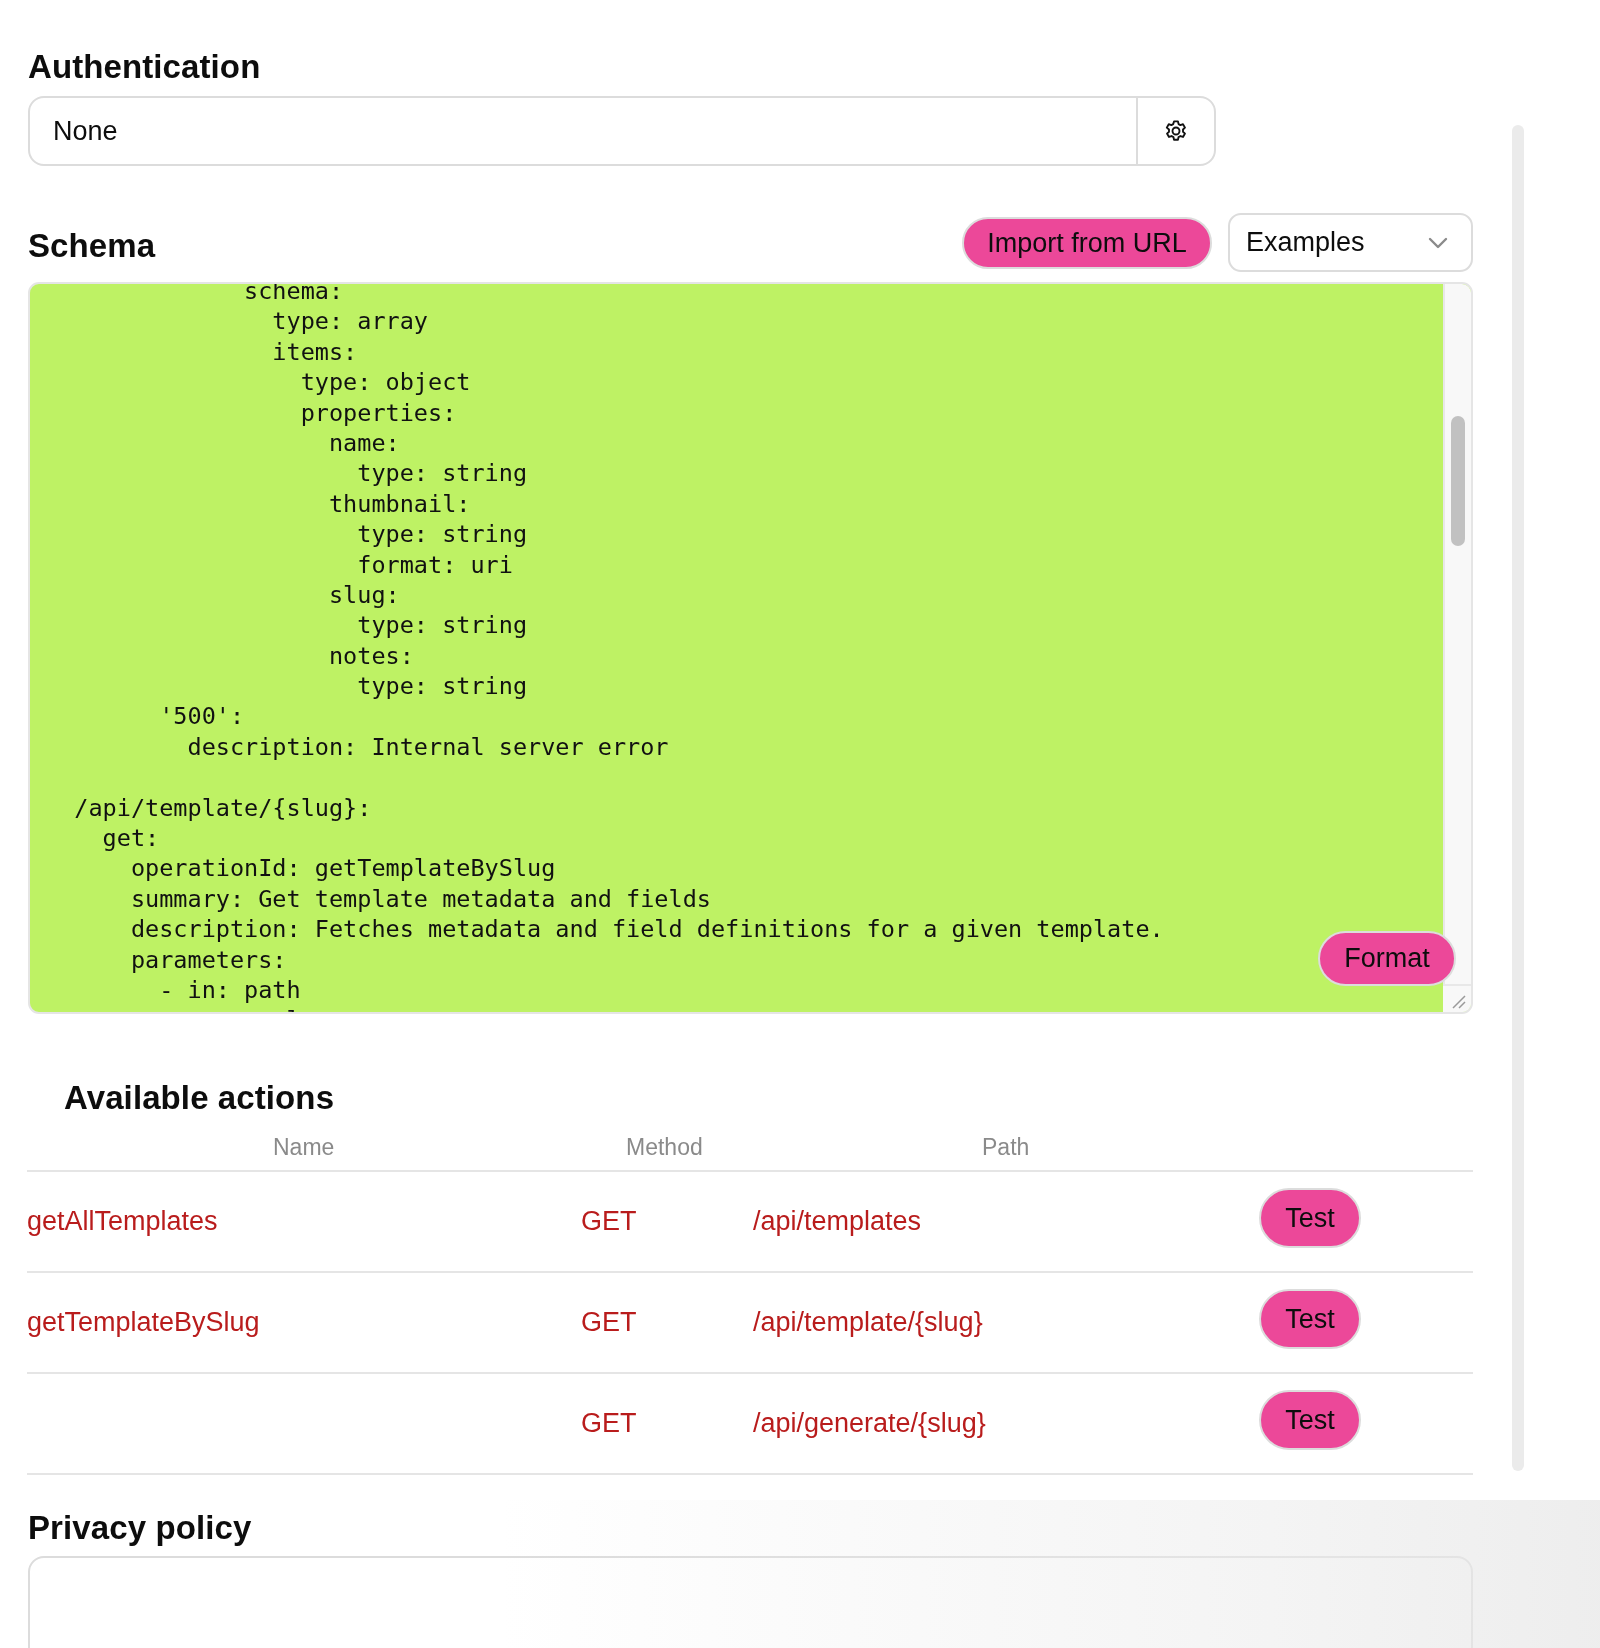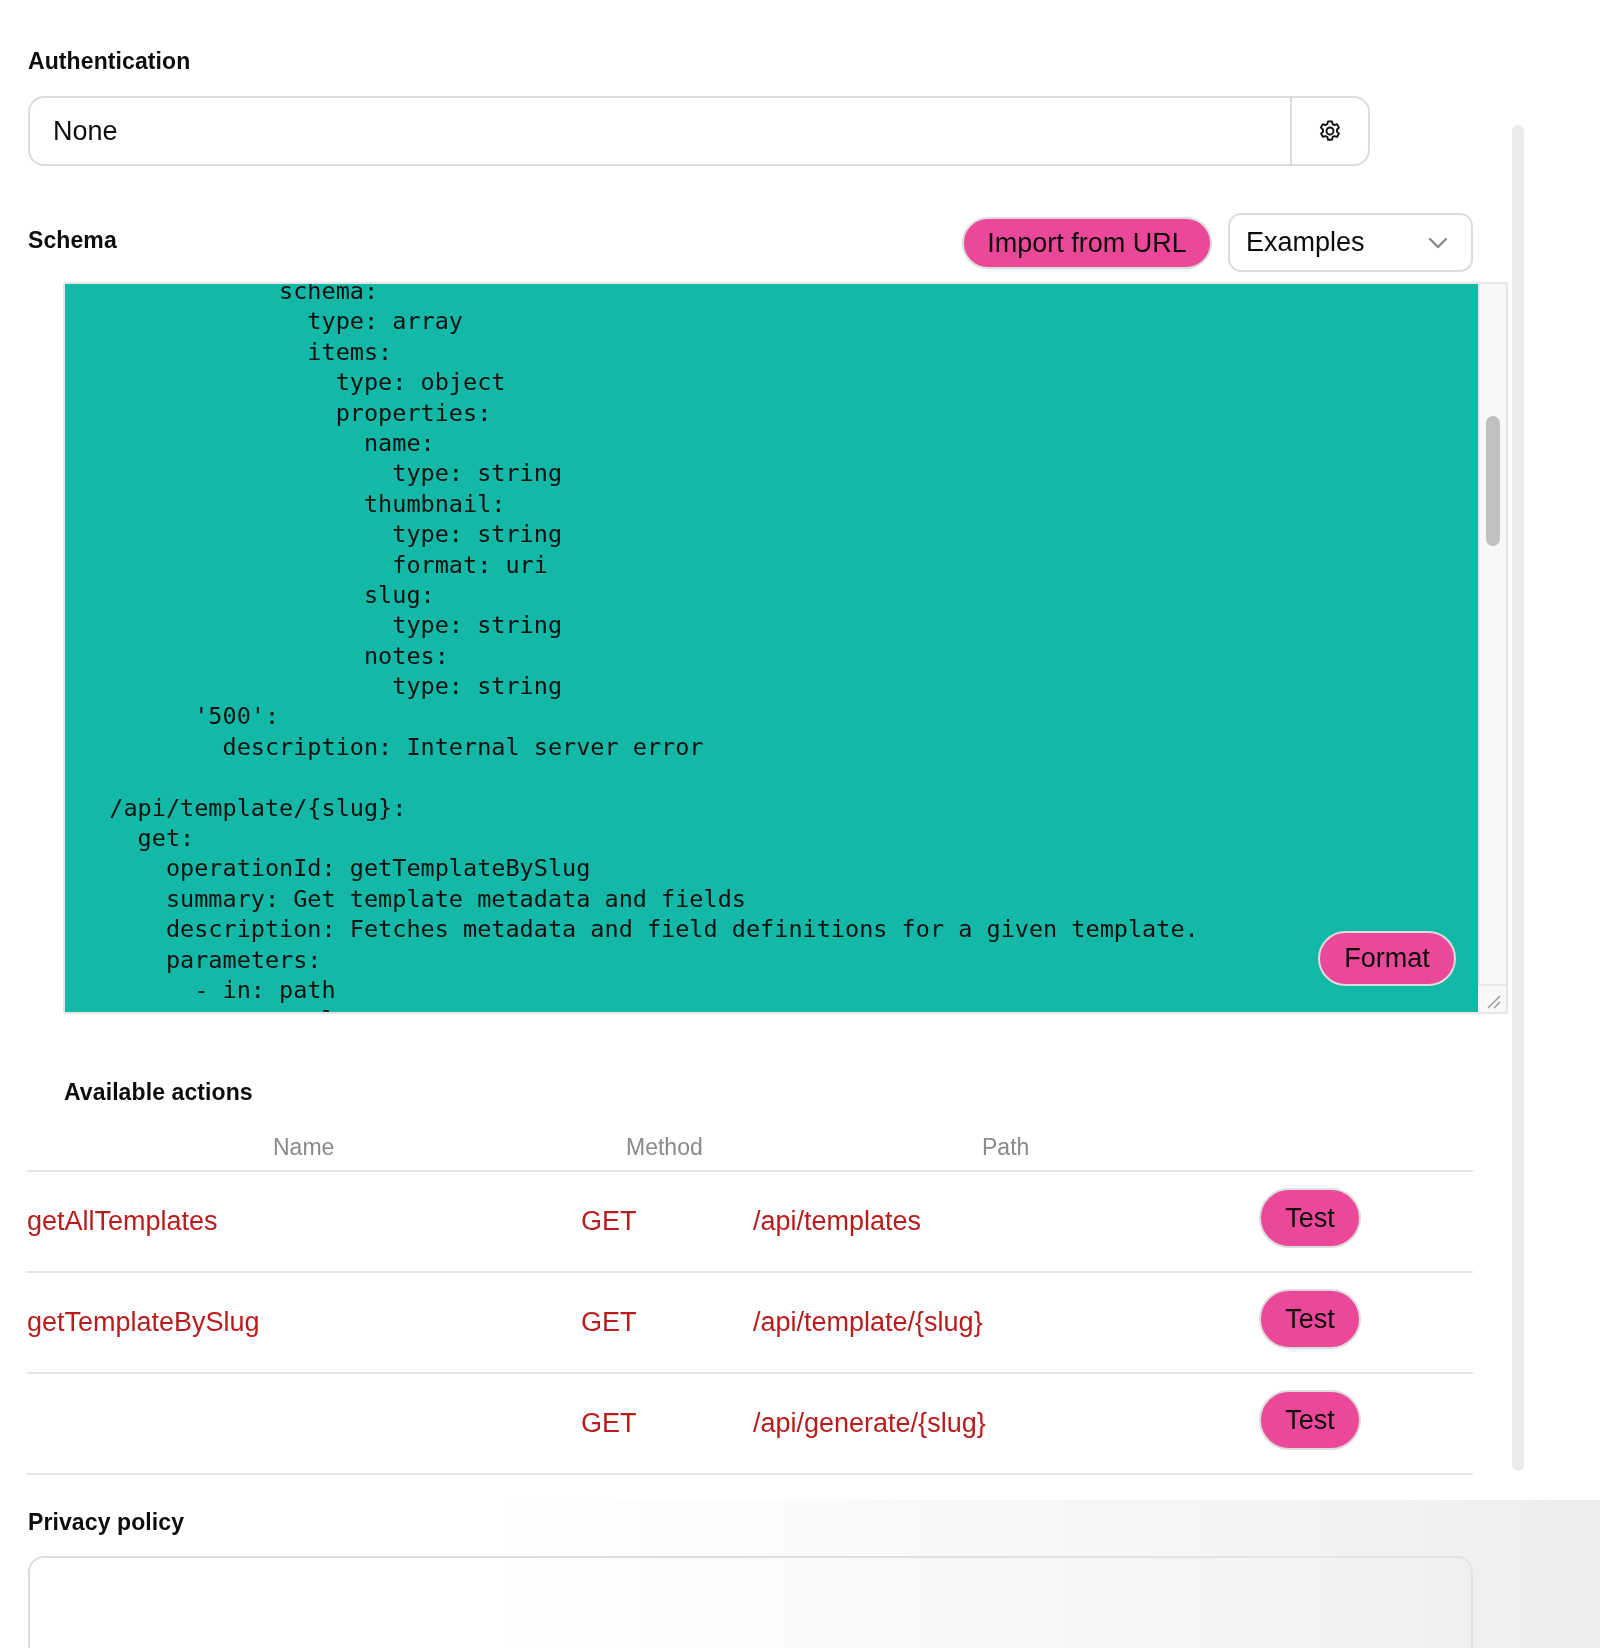--- a/index.html
+++ b/index.html
@@ -1,31 +1,31 @@
 <!DOCTYPE html>
 <html><head>
   <meta charset="utf-8">
   <style>
     * { box-sizing: border-box; margin: 0; padding: 0; }
     html, body { width: 1600px; height: 1648px; overflow: hidden; background: #ffffff; }
     body { font-family: "Liberation Sans", "DejaVu Sans", sans-serif; color: #0d0d0d; position: relative; }
 
-    .section-title { position: absolute; left: 28px; font-size: 23px; font-weight: 700; color: #0d0d0d; letter-spacing: 0.1px; }
+    .section-title { position: absolute; left: 28px; font-size: 33px; font-weight: 700; color: #0d0d0d; letter-spacing: 0.1px; }
 
     
-    .auth-box { position: absolute; left: 28px; top: 96px; width: 1342px; height: 70px; border: 2px solid #dcdcdc; border-radius: 16px; display: flex; align-items: stretch; background: #fff; }
+    .auth-box { position: absolute; left: 28px; top: 96px; width: 1188px; height: 70px; border: 2px solid #dcdcdc; border-radius: 16px; display: flex; align-items: stretch; background: #fff; }
     .auth-value { flex: 1; display: flex; align-items: center; padding-left: 23px; font-size: 27px; color: #0d0d0d; cursor: pointer; }
     .auth-settings { width: 78px; border-left: 2px solid #dcdcdc; display: flex; align-items: center; justify-content: center; cursor: pointer; }
 
     
     .pill-btn { position: absolute; height: 52px; border: 2px solid #dcdcdc; border-radius: 26px; background: #ec4899; font-family: "Liberation Sans", sans-serif; font-size: 27px; color: #0d0d0d; display: flex; align-items: center; justify-content: center; cursor: pointer; }
     .select-box { position: absolute; left: 1228px; top: 213px; width: 245px; height: 59px; border: 2px solid #dcdcdc; border-radius: 13px; display: flex; align-items: center; justify-content: space-between; padding: 0 22px 0 16px; font-size: 27px; color: #0d0d0d; cursor: pointer; background: #fff; }
 
     
-    .editor { position: absolute; left: 28px; top: 282px; width: 1445px; height: 732px; border: 2px solid #e5e5e5; border-radius: 2px; overflow: hidden; background: #14b8a6; margin-left: 35px; }
+    .editor { position: absolute; left: 28px; top: 282px; width: 1445px; height: 732px; border: 2px solid #e5e5e5; border-radius: 11px; overflow: hidden; background: #bef264; }
     .code { position: absolute; left: 0; top: -8px; right: 30px; font-family: "DejaVu Sans Mono", "Liberation Mono", monospace; font-size: 23.5px; line-height: 30.4px; color: #111; white-space: pre; padding-left: 16px; }
     .code .line { display: block; height: 30.4px; }
     .editor-scrollbar { position: absolute; right: 0; top: 0; width: 28px; height: 100%; background: #f8f8f8; border-left: 2px solid #e8e8e8; }
     .editor-thumb { position: absolute; left: 6px; top: 132px; width: 14px; height: 130px; background: #c1c1c1; border-radius: 7px; }
     .resize-corner { position: absolute; right: 0; bottom: 0; width: 28px; height: 28px; border-top: 2px solid #e8e8e8; background: #f8f8f8; }
     .format-btn { position: absolute; left: 1318px; top: 931px; width: 138px; height: 55px; border-radius: 33px; }
 
     
     .table { position: absolute; left: 27px; top: 1128px; width: 1446px; }
     .thead { position: relative; height: 44px; border-bottom: 2px solid #e5e5e5; }

